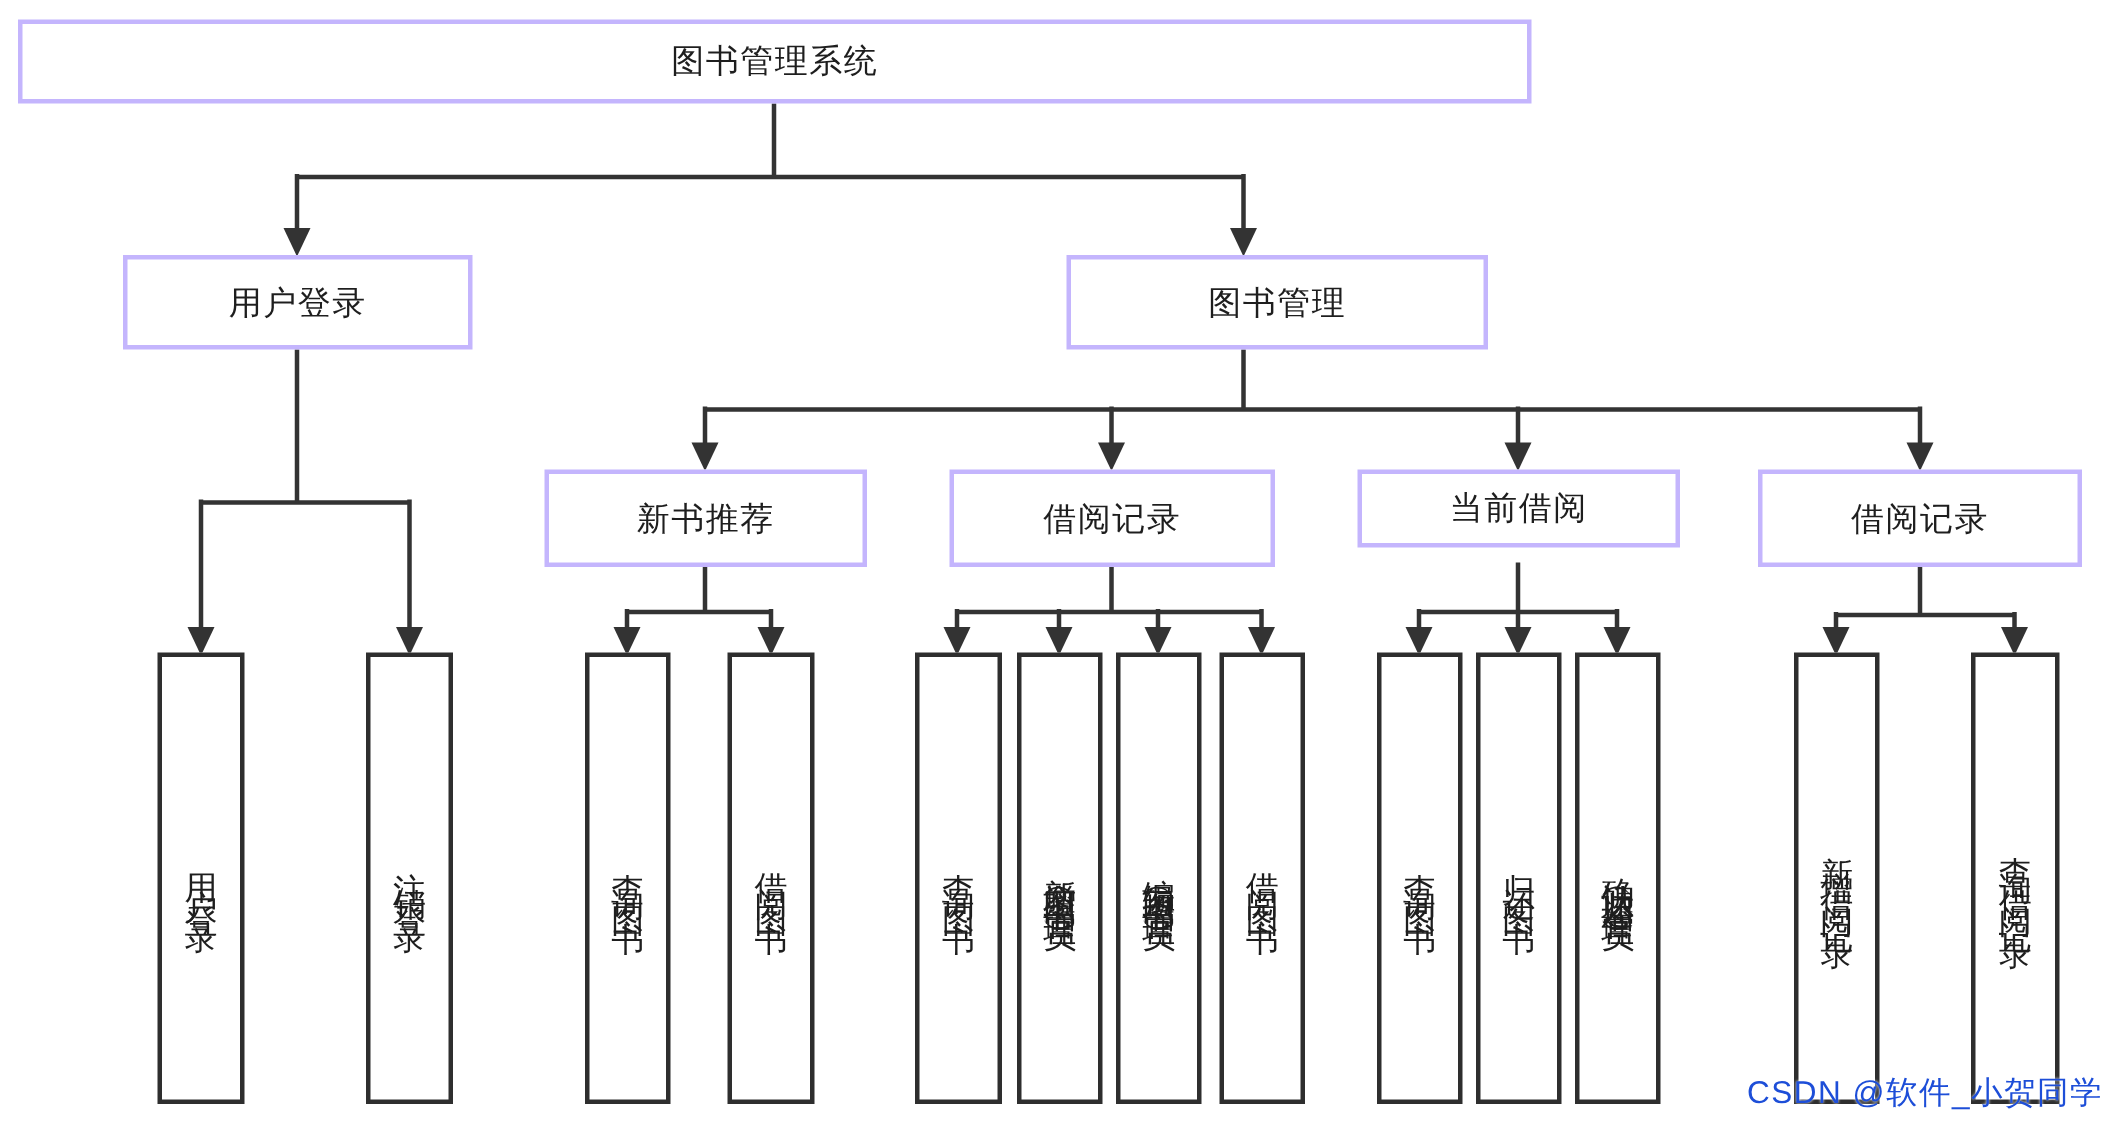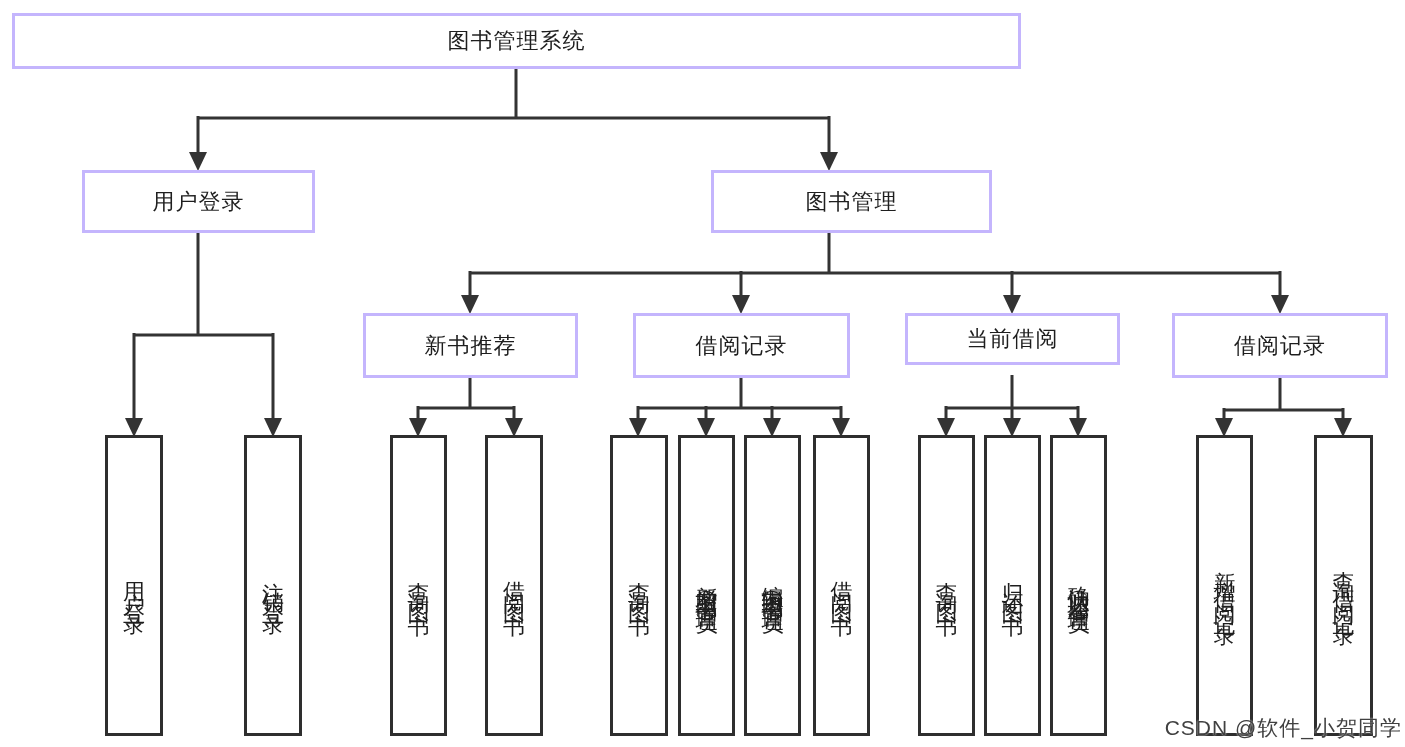--- a/index.html
+++ b/index.html
@@ -46,21 +46,21 @@
     font-size: 22px;
     line-height: 1;
     letter-spacing: 11px;
     color: #1e1e1e;
   }
   .vtext.tight { letter-spacing: 4px; }
   .watermark {
     position: absolute;
     top: 714px; right: 3px;
     font-size: 21px;
-    color: #404040;
+    color: #1d4ed8;
     letter-spacing: 1px;
     z-index: 10;
     text-shadow: 0 0 2px #ffffff;
   }
 </style>
 </head>
 <body>
 
 <svg class="wires" viewBox="0 0 1405 747" xmlns="http://www.w3.org/2000/svg">
 

